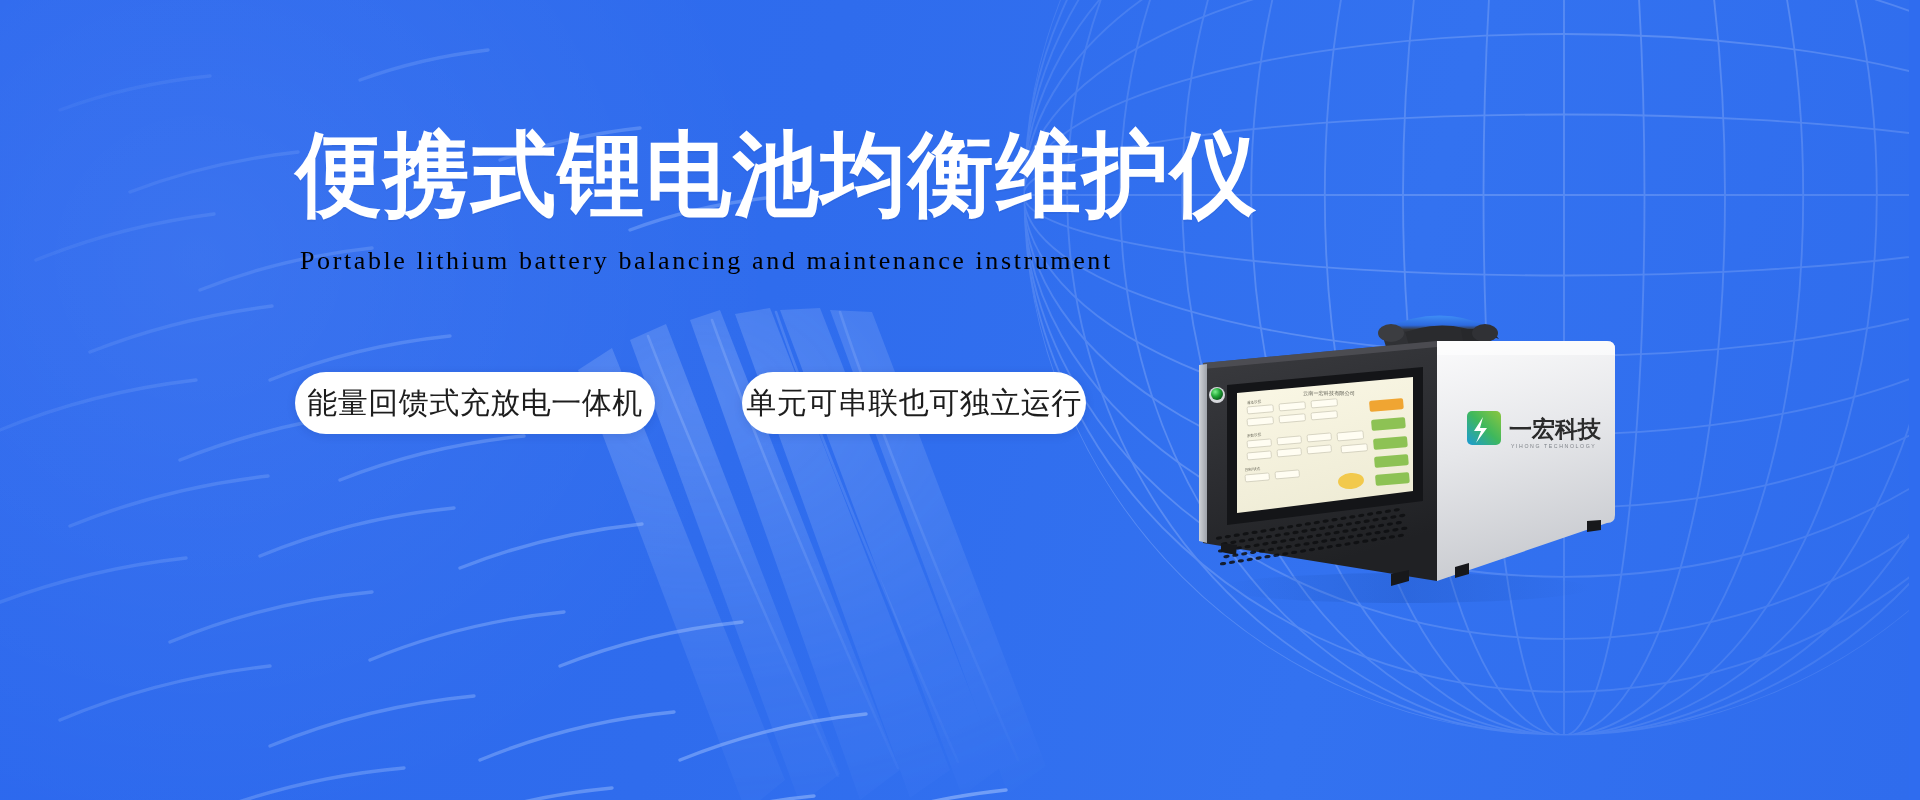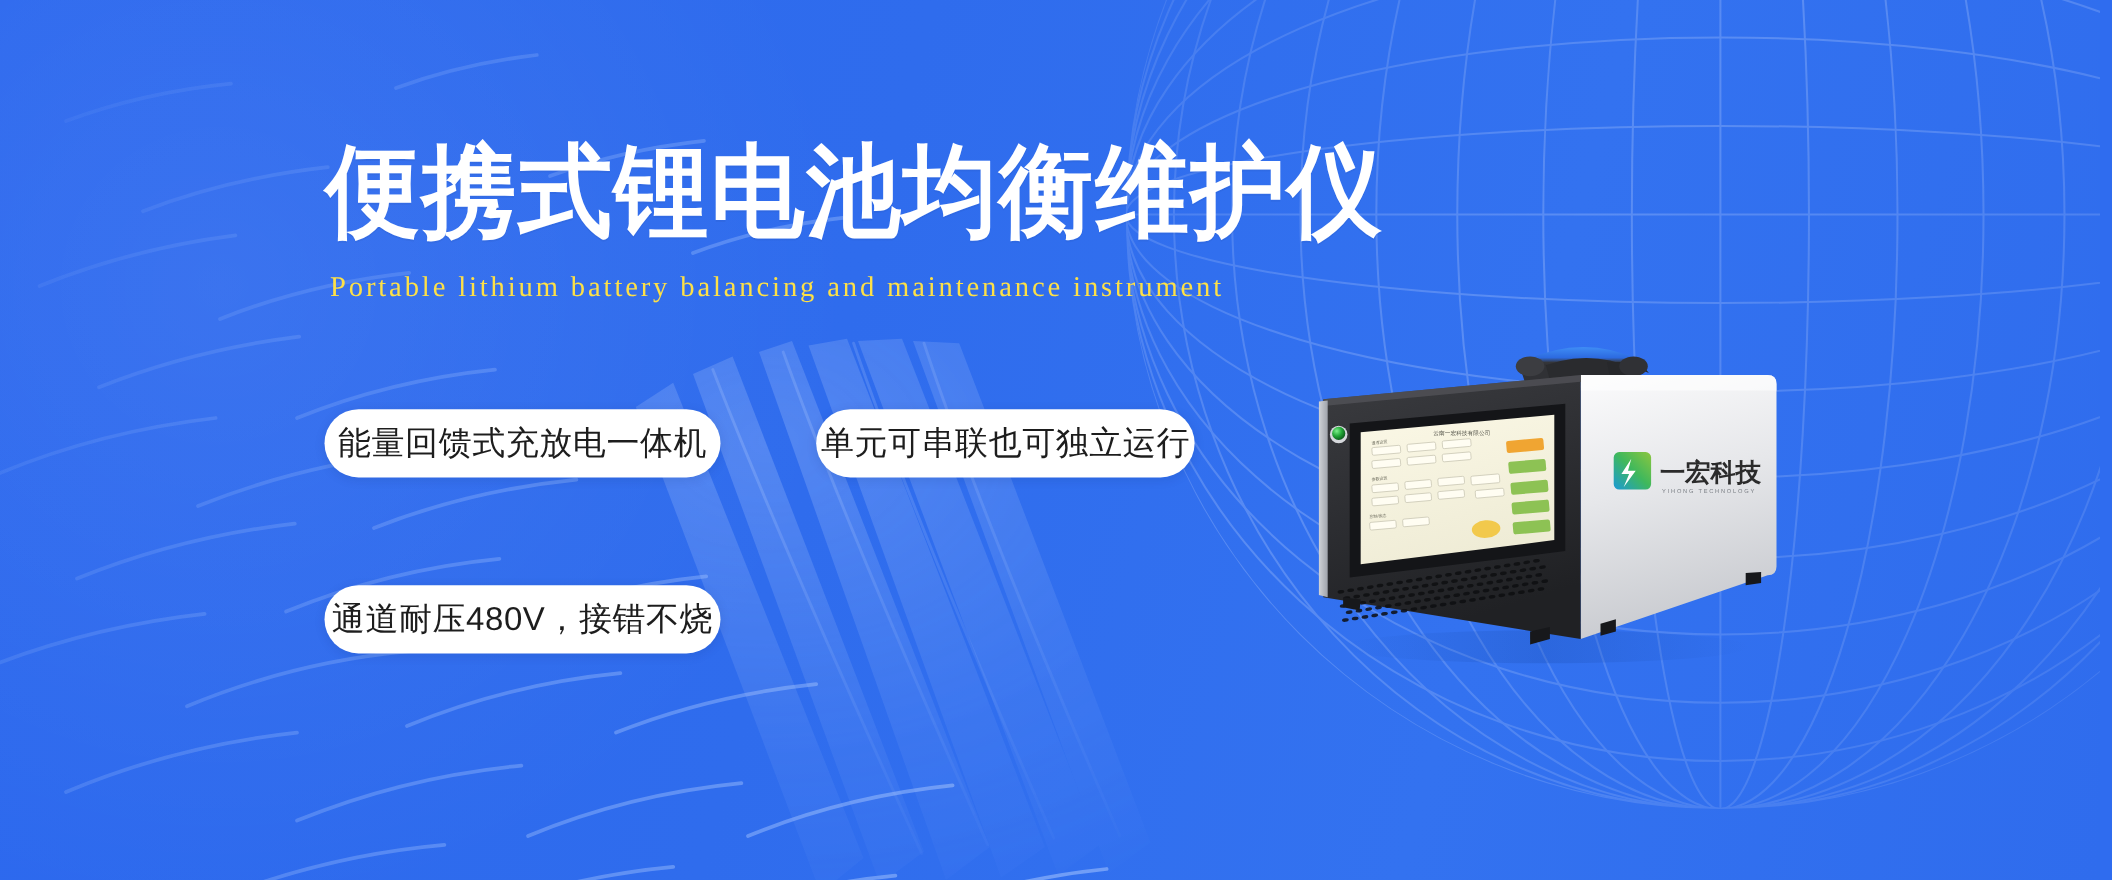--- a/index.html
+++ b/index.html
@@ -43,32 +43,32 @@
     font-family:"Liberation Sans","DejaVu Sans",sans-serif;
     font-size:92px;line-height:1;font-weight:700;color:#ffffff;
     letter-spacing:2px;
     transform:scaleX(.93);transform-origin:left center;
     white-space:nowrap;
     text-shadow:0 2px 0 rgba(0,0,0,.04);
   }
   .subtitle{
     position:absolute;left:300px;top:248px;
     font-family:"Liberation Serif","DejaVu Serif",serif;
-    font-size:26px;line-height:1;color:#fde047;
+    font-size:26px;line-height:1;color:#000000;
     letter-spacing:2.6px;white-space:nowrap;
     font-weight:400;
   }
 
   
   .pill{
     position:absolute;
     background:#ffffff;border-radius:40px;
     display:flex;align-items:center;justify-content:center;
     color:#1d1d1d;
-    font-family:Liberation Sans, sans-serif;
+    font-family:Liberation Serif, serif;
     font-size:30px;letter-spacing:.5px;white-space:nowrap;
     box-shadow:0 2px 10px rgba(10,30,90,.12);
     height:62px;
   }
   .pill-0{left:295px;top:372px;width:360px;}
   .pill-1{left:728px;top:372px;width:344px;margin-left:14px;}
   .pill-2{left:295px;top:532px;width:360px;}
   .pill-3{left:728px;top:532px;width:344px;}
 
   
@@ -192,23 +192,20 @@
 
   <div class="title">便携式锂电池均衡维护仪</div>
   <div class="subtitle">Portable lithium battery balancing and maintenance instrument</div>
 
   <div class="pill pill-0">
     <span>能量回馈式充放电一体机</span>
   </div>
   <div class="pill pill-1">
     <span>单元可串联也可独立运行</span>
   </div>
-  <div class="pill pill-2">
-    <span>通道耐压480V，接错不烧</span>
-  </div>
 
   <svg class="device" viewBox="0 0 480 330">
     <defs>
       <linearGradient id="bodyG" x1="0" y1="0" x2="0.2" y2="1">
         <stop offset="0%" stop-color="#fbfbfc"></stop>
         <stop offset="48%" stop-color="#e6e7ea"></stop>
         <stop offset="100%" stop-color="#c9cbd0"></stop>
       </linearGradient>
       <linearGradient id="frontG" x1="0" y1="0" x2="0.3" y2="1">
         <stop offset="0%" stop-color="#3b3c40"></stop>

